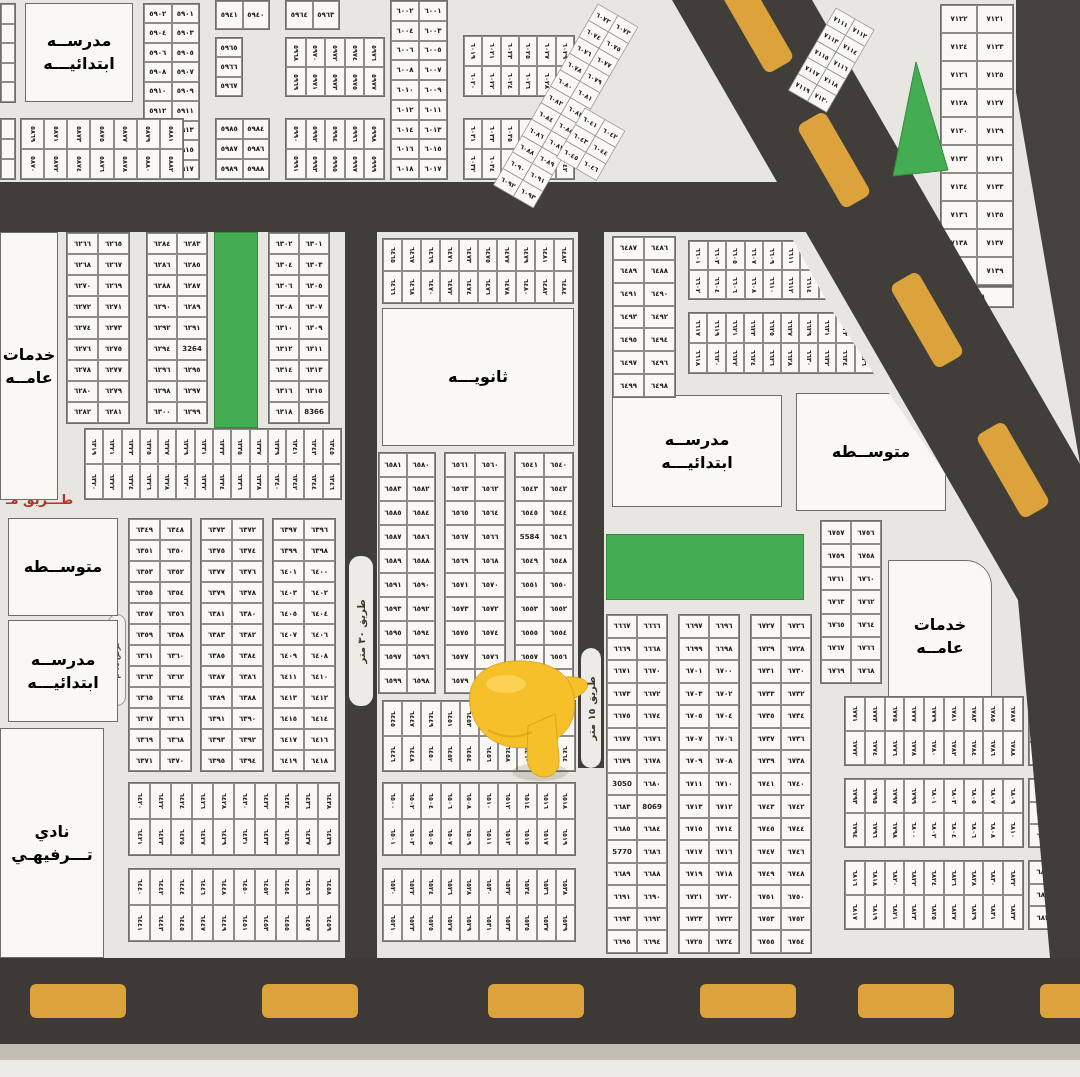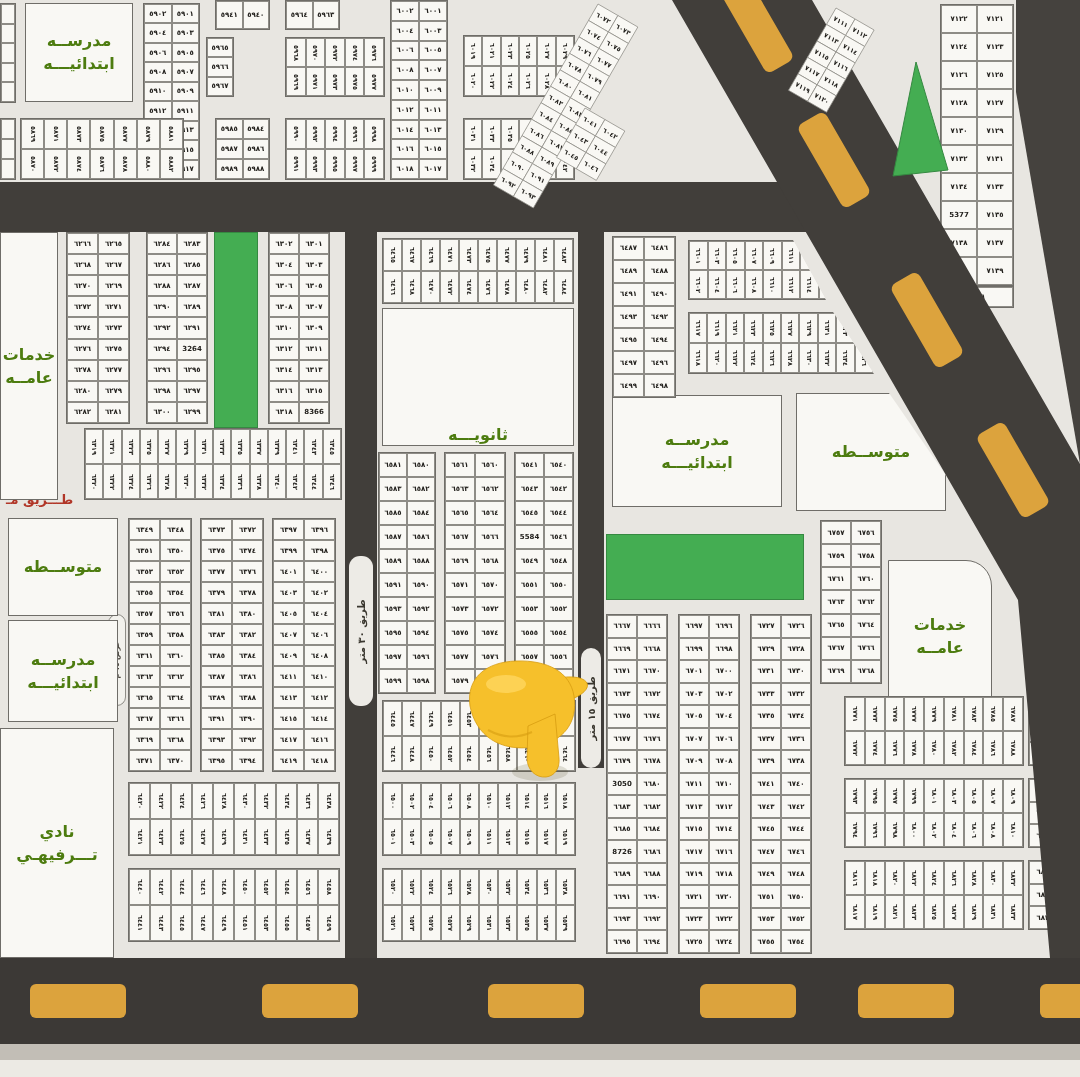--- a/index.html
+++ b/index.html
@@ -11,21 +11,21 @@
   #road-v15{left:578px;top:232px;width:26px;height:536px;}
   .capsule{position:absolute;background:#edebe6;border-radius:11px;display:flex;align-items:center;justify-content:center;}
   #cap30{left:4px;top:324px;width:24px;height:150px;}
   #cap15{left:3px;top:416px;width:20px;height:120px;}
   .vtext{transform:rotate(-90deg);white-space:nowrap;font-size:10px;color:#3a372f;font-weight:bold;}
   .vtext-sm{transform:rotate(-90deg);white-space:nowrap;font-size:7px;color:#4a463e;font-weight:bold;}
   #red-street-label{position:absolute;left:6px;top:492px;font-size:13px;font-weight:bold;color:#b13628;direction:rtl;white-space:nowrap;}
   #lane-label{position:absolute;left:108px;top:614px;width:18px;height:92px;display:flex;align-items:center;justify-content:center;background:#f2f1ec;border:1px solid #8e8c86;border-radius:9px;box-sizing:border-box;}
   .block{position:absolute;background:#f9f8f4;border:1px solid #6f6d68;box-sizing:border-box;}
   .fac{display:flex;flex-direction:column;align-items:center;justify-content:center;gap:3px;direction:rtl;}
-  .fac .ln{font-size:16px;font-weight:bold;color:#4d7c0f;white-space:nowrap;line-height:1.25;}
+  .fac .ln{font-size:16px;font-weight:bold;color:#000000;white-space:nowrap;line-height:1.25;}
   .pairs{display:grid;}
   .cell{border:0.5px solid #8e8c86;display:flex;align-items:center;justify-content:center;font-size:7px;font-weight:bold;color:#23211d;overflow:hidden;background:#f9f8f4;}
   .vnum{transform:rotate(90deg);white-space:nowrap;font-size:6.5px;font-weight:bold;color:#23211d;}
   .green{position:absolute;background:#44ad52;border:1px solid #358941;box-sizing:border-box;}
   #overlay{position:absolute;left:0;top:0;width:1080px;height:1077px;pointer-events:none;}
   #band1{position:absolute;left:0;top:1044px;width:1080px;height:16px;background:#c2beb6;}
   #band2{position:absolute;left:0;top:1060px;width:1080px;height:17px;background:#eceae4;}
 </style>
 </head>
 <body>
@@ -49,42 +49,42 @@
   </div>
   <div id="blocks">
       <div class="block fac" style="left: 25px; top: 3px; width: 108px; height: 99px;">
         <span class="ln">مدرســه</span>
         <span class="ln">ابتدائيـــه</span>
       </div>
       <div class="block fac" style="left: 0px; top: 232px; width: 58px; height: 268px;">
         <span class="ln">خدمات</span>
         <span class="ln">عامــه</span>
       </div>
-      <div class="block fac" style="left: 382px; top: 308px; width: 192px; height: 138px; justify-content: flex-end;">
+      <div class="block fac" style="left: 382px; top: 308px; width: 192px; height: 138px;">
         <span class="ln">ثانويـــه</span>
       </div>
       <div class="block fac" style="left: 612px; top: 395px; width: 170px; height: 112px;">
         <span class="ln">مدرســه</span>
         <span class="ln">ابتدائيـــه</span>
       </div>
       <div class="block fac" style="left: 796px; top: 393px; width: 150px; height: 118px; clip-path: polygon(0px 0px, 62% 0px, 100% 70%, 100% 100%, 0px 100%);">
         <span class="ln">متوســطه</span>
       </div>
       <div class="block fac" style="left: 888px; top: 560px; width: 104px; height: 152px; border-radius: 0px 26px 0px 0px;">
         <span class="ln">خدمات</span>
         <span class="ln">عامــه</span>
       </div>
       <div class="block fac" style="left: 8px; top: 518px; width: 110px; height: 98px;">
         <span class="ln">متوســطه</span>
       </div>
       <div class="block fac" style="left: 8px; top: 620px; width: 110px; height: 102px;">
         <span class="ln">مدرســه</span>
         <span class="ln">ابتدائيـــه</span>
       </div>
-      <div class="block fac" style="left: 0px; top: 728px; width: 114px; height: 230px;">
+      <div class="block fac" style="left: 0px; top: 728px; width: 104px; height: 230px;">
         <span class="ln">نادي</span>
         <span class="ln">تـــرفيهـي</span>
       </div>
       <div class="green" style="left: 214px; top: 232px; width: 44px; height: 196px;"></div>
       <div class="green" style="left: 606px; top: 534px; width: 198px; height: 66px;"></div>
       <div class="block pairs" style="left: 143px; top: 3px; width: 57px; height: 177px; grid-template-columns: repeat(2, 1fr); grid-auto-rows: 1fr; direction: rtl;">
         <div class="cell">٥٩٠١</div>
         <div class="cell">٥٩٠٢</div>
         <div class="cell">٥٩٠٣</div>
         <div class="cell">٥٩٠٤</div>
@@ -100,21 +100,21 @@
         <div class="cell">٥٩١٤</div>
         <div class="cell">٥٩١٥</div>
         <div class="cell">٥٩١٦</div>
         <div class="cell">٥٩١٧</div>
         <div class="cell">٥٩١٨</div>
       </div>
       <div class="block pairs" style="left: 215px; top: 0px; width: 55px; height: 30px; grid-template-columns: repeat(2, 1fr); grid-auto-rows: 1fr; direction: rtl;">
         <div class="cell">٥٩٤٠</div>
         <div class="cell">٥٩٤١</div>
       </div>
-      <div class="block pairs" style="left: 206px; top: 37px; width: 28px; height: 60px; grid-template-columns: repeat(1, 1fr); grid-auto-rows: 1fr; direction: ltr;">
+      <div class="block pairs" style="left: 215px; top: 37px; width: 28px; height: 60px; grid-template-columns: repeat(1, 1fr); grid-auto-rows: 1fr; direction: ltr;">
         <div class="cell">٥٩٦٥</div>
         <div class="cell">٥٩٦٦</div>
         <div class="cell">٥٩٦٧</div>
       </div>
       <div class="block pairs" style="left: 215px; top: 118px; width: 55px; height: 62px; grid-template-columns: repeat(2, 1fr); grid-auto-rows: 1fr; direction: rtl;">
         <div class="cell">٥٩٨٤</div>
         <div class="cell">٥٩٨٥</div>
         <div class="cell">٥٩٨٦</div>
         <div class="cell">٥٩٨٧</div>
         <div class="cell">٥٩٨٨</div>
@@ -390,26 +390,26 @@
         <div class="cell">٦٦٧٢</div>
         <div class="cell">٦٦٧٣</div>
         <div class="cell">٦٦٧٤</div>
         <div class="cell">٦٦٧٥</div>
         <div class="cell">٦٦٧٦</div>
         <div class="cell">٦٦٧٧</div>
         <div class="cell">٦٦٧٨</div>
         <div class="cell">٦٦٧٩</div>
         <div class="cell">٦٦٨٠</div>
         <div class="cell">3050</div>
-        <div class="cell">٦٦٨٢</div>
+        <div class="cell">8069</div>
         <div class="cell">٦٦٨٣</div>
         <div class="cell">٦٦٨٤</div>
         <div class="cell">٦٦٨٥</div>
         <div class="cell">٦٦٨٦</div>
-        <div class="cell">8726</div>
+        <div class="cell">5770</div>
         <div class="cell">٦٦٨٨</div>
         <div class="cell">٦٦٨٩</div>
         <div class="cell">٦٦٩٠</div>
         <div class="cell">٦٦٩١</div>
         <div class="cell">٦٦٩٢</div>
         <div class="cell">٦٦٩٣</div>
         <div class="cell">٦٦٩٤</div>
         <div class="cell">٦٦٩٥</div>
       </div>
       <div class="block pairs" style="left: 678px; top: 614px; width: 62px; height: 340px; grid-template-columns: repeat(2, 1fr); grid-auto-rows: 1fr; direction: rtl;">
@@ -485,21 +485,21 @@
         <div class="cell">٧١٢٦</div>
         <div class="cell">٧١٢٧</div>
         <div class="cell">٧١٢٨</div>
         <div class="cell">٧١٢٩</div>
         <div class="cell">٧١٣٠</div>
         <div class="cell">٧١٣١</div>
         <div class="cell">٧١٣٢</div>
         <div class="cell">٧١٣٣</div>
         <div class="cell">٧١٣٤</div>
         <div class="cell">٧١٣٥</div>
-        <div class="cell">5377</div>
+        <div class="cell">٧١٣٦</div>
         <div class="cell">٧١٣٧</div>
         <div class="cell">٧١٣٨</div>
         <div class="cell">٧١٣٩</div>
         <div class="cell">٧١٤٠</div>
       </div>
       <div class="block pairs" style="left: 940px; top: 286px; width: 74px; height: 22px; grid-template-columns: repeat(1, 1fr); grid-auto-rows: 1fr; direction: ltr;">
         <div class="cell">٧١٤١</div>
       </div>
       <div class="block pairs" style="left: 20px; top: 118px; width: 164px; height: 62px; grid-template-columns: repeat(7, 1fr); grid-template-rows: 1fr 1fr;">
         <div class="cell">

